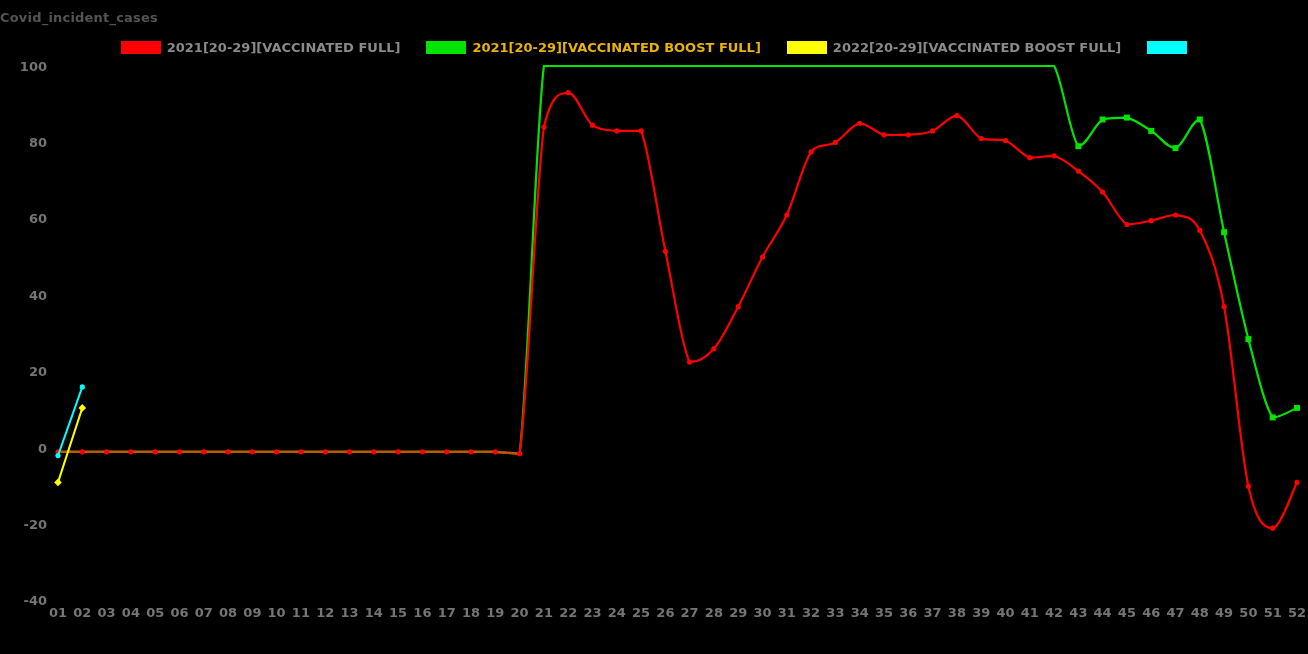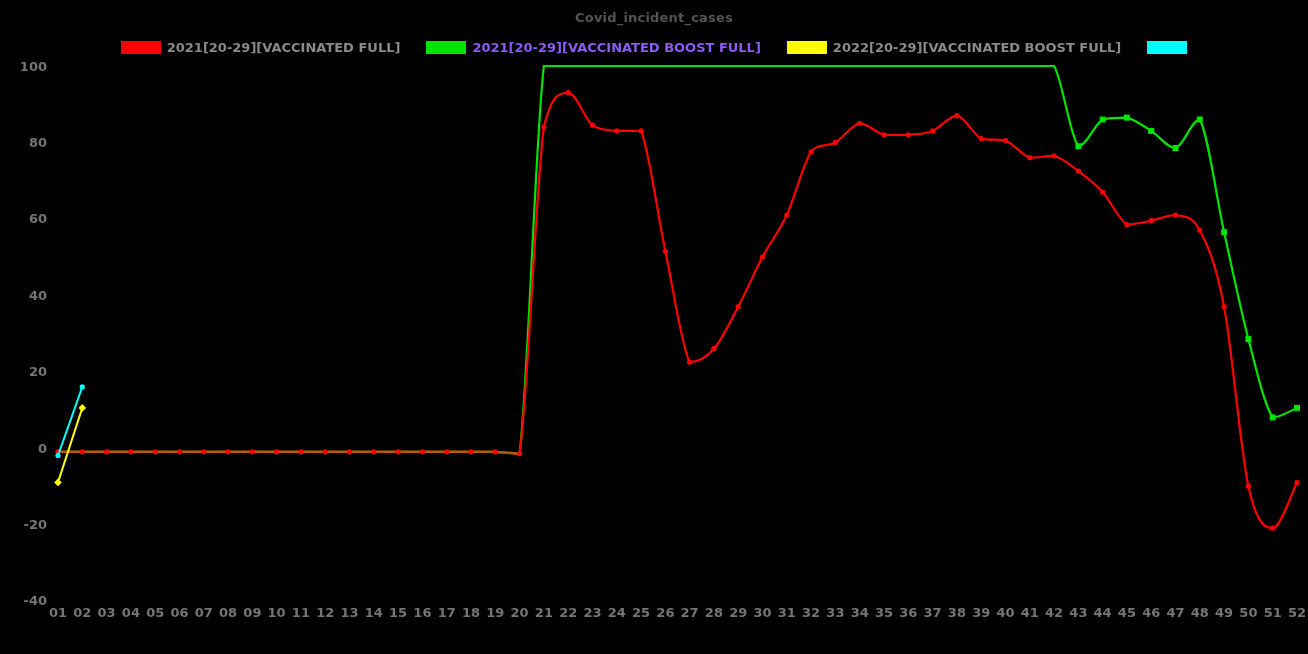--- a/index.html
+++ b/index.html
@@ -1,18 +1,18 @@
 <!DOCTYPE html>
 <html><head>
 <meta charset="utf-8">
 <style>
   html,body{margin:0;padding:0;background:#000;}
   #chart-root{position:relative;width:1308px;height:654px;background:#000;overflow:hidden;
     font-family:"DejaVu Sans","Liberation Sans",sans-serif;}
-  #chart-title{position:absolute;top:10px;left:0;width:100%;text-align:center;
+  #chart-title{position:absolute;top:10px;left:0;width:100%;text-align:left;
     font-size:13px;font-weight:bold;letter-spacing:.2px;}
   #legend{position:absolute;top:40px;left:0;width:100%;display:flex;justify-content:center;
     align-items:center;gap:26px;}
   .legend-item{display:flex;align-items:center;gap:6px;font-size:13px;font-weight:bold;cursor:pointer;}
   .legend-swatch{width:40px;height:13px;display:inline-block;flex:0 0 auto;}
   svg text{font-family:"DejaVu Sans","Liberation Sans",sans-serif;font-weight:bold;}
 </style>
 </head>
 <body>
 
@@ -158,21 +158,21 @@
       </g>
     </svg>
   <div id="chart-title" style="color: rgb(84, 84, 84);">Covid_incident_cases</div>
   <div id="legend">
       <div class="legend-item">
         <span class="legend-swatch" style="background: rgb(255, 0, 0);"></span>
         <span style="color: rgb(138, 138, 138);">2021[20-29][VACCINATED FULL]</span>
       </div>
       <div class="legend-item">
         <span class="legend-swatch" style="background: rgb(0, 228, 0);"></span>
-        <span style="color: #8b5cf6;">2021[20-29][VACCINATED BOOST FULL]</span>
+        <span style="color: #eab308;">2021[20-29][VACCINATED BOOST FULL]</span>
       </div>
       <div class="legend-item">
         <span class="legend-swatch" style="background: rgb(255, 255, 0);"></span>
         <span style="color: rgb(138, 138, 138);">2022[20-29][VACCINATED BOOST FULL]</span>
       </div>
       <div class="legend-item">
         <span class="legend-swatch" style="background: rgb(0, 255, 255);"></span>
       </div>
     </div>
 </div>

